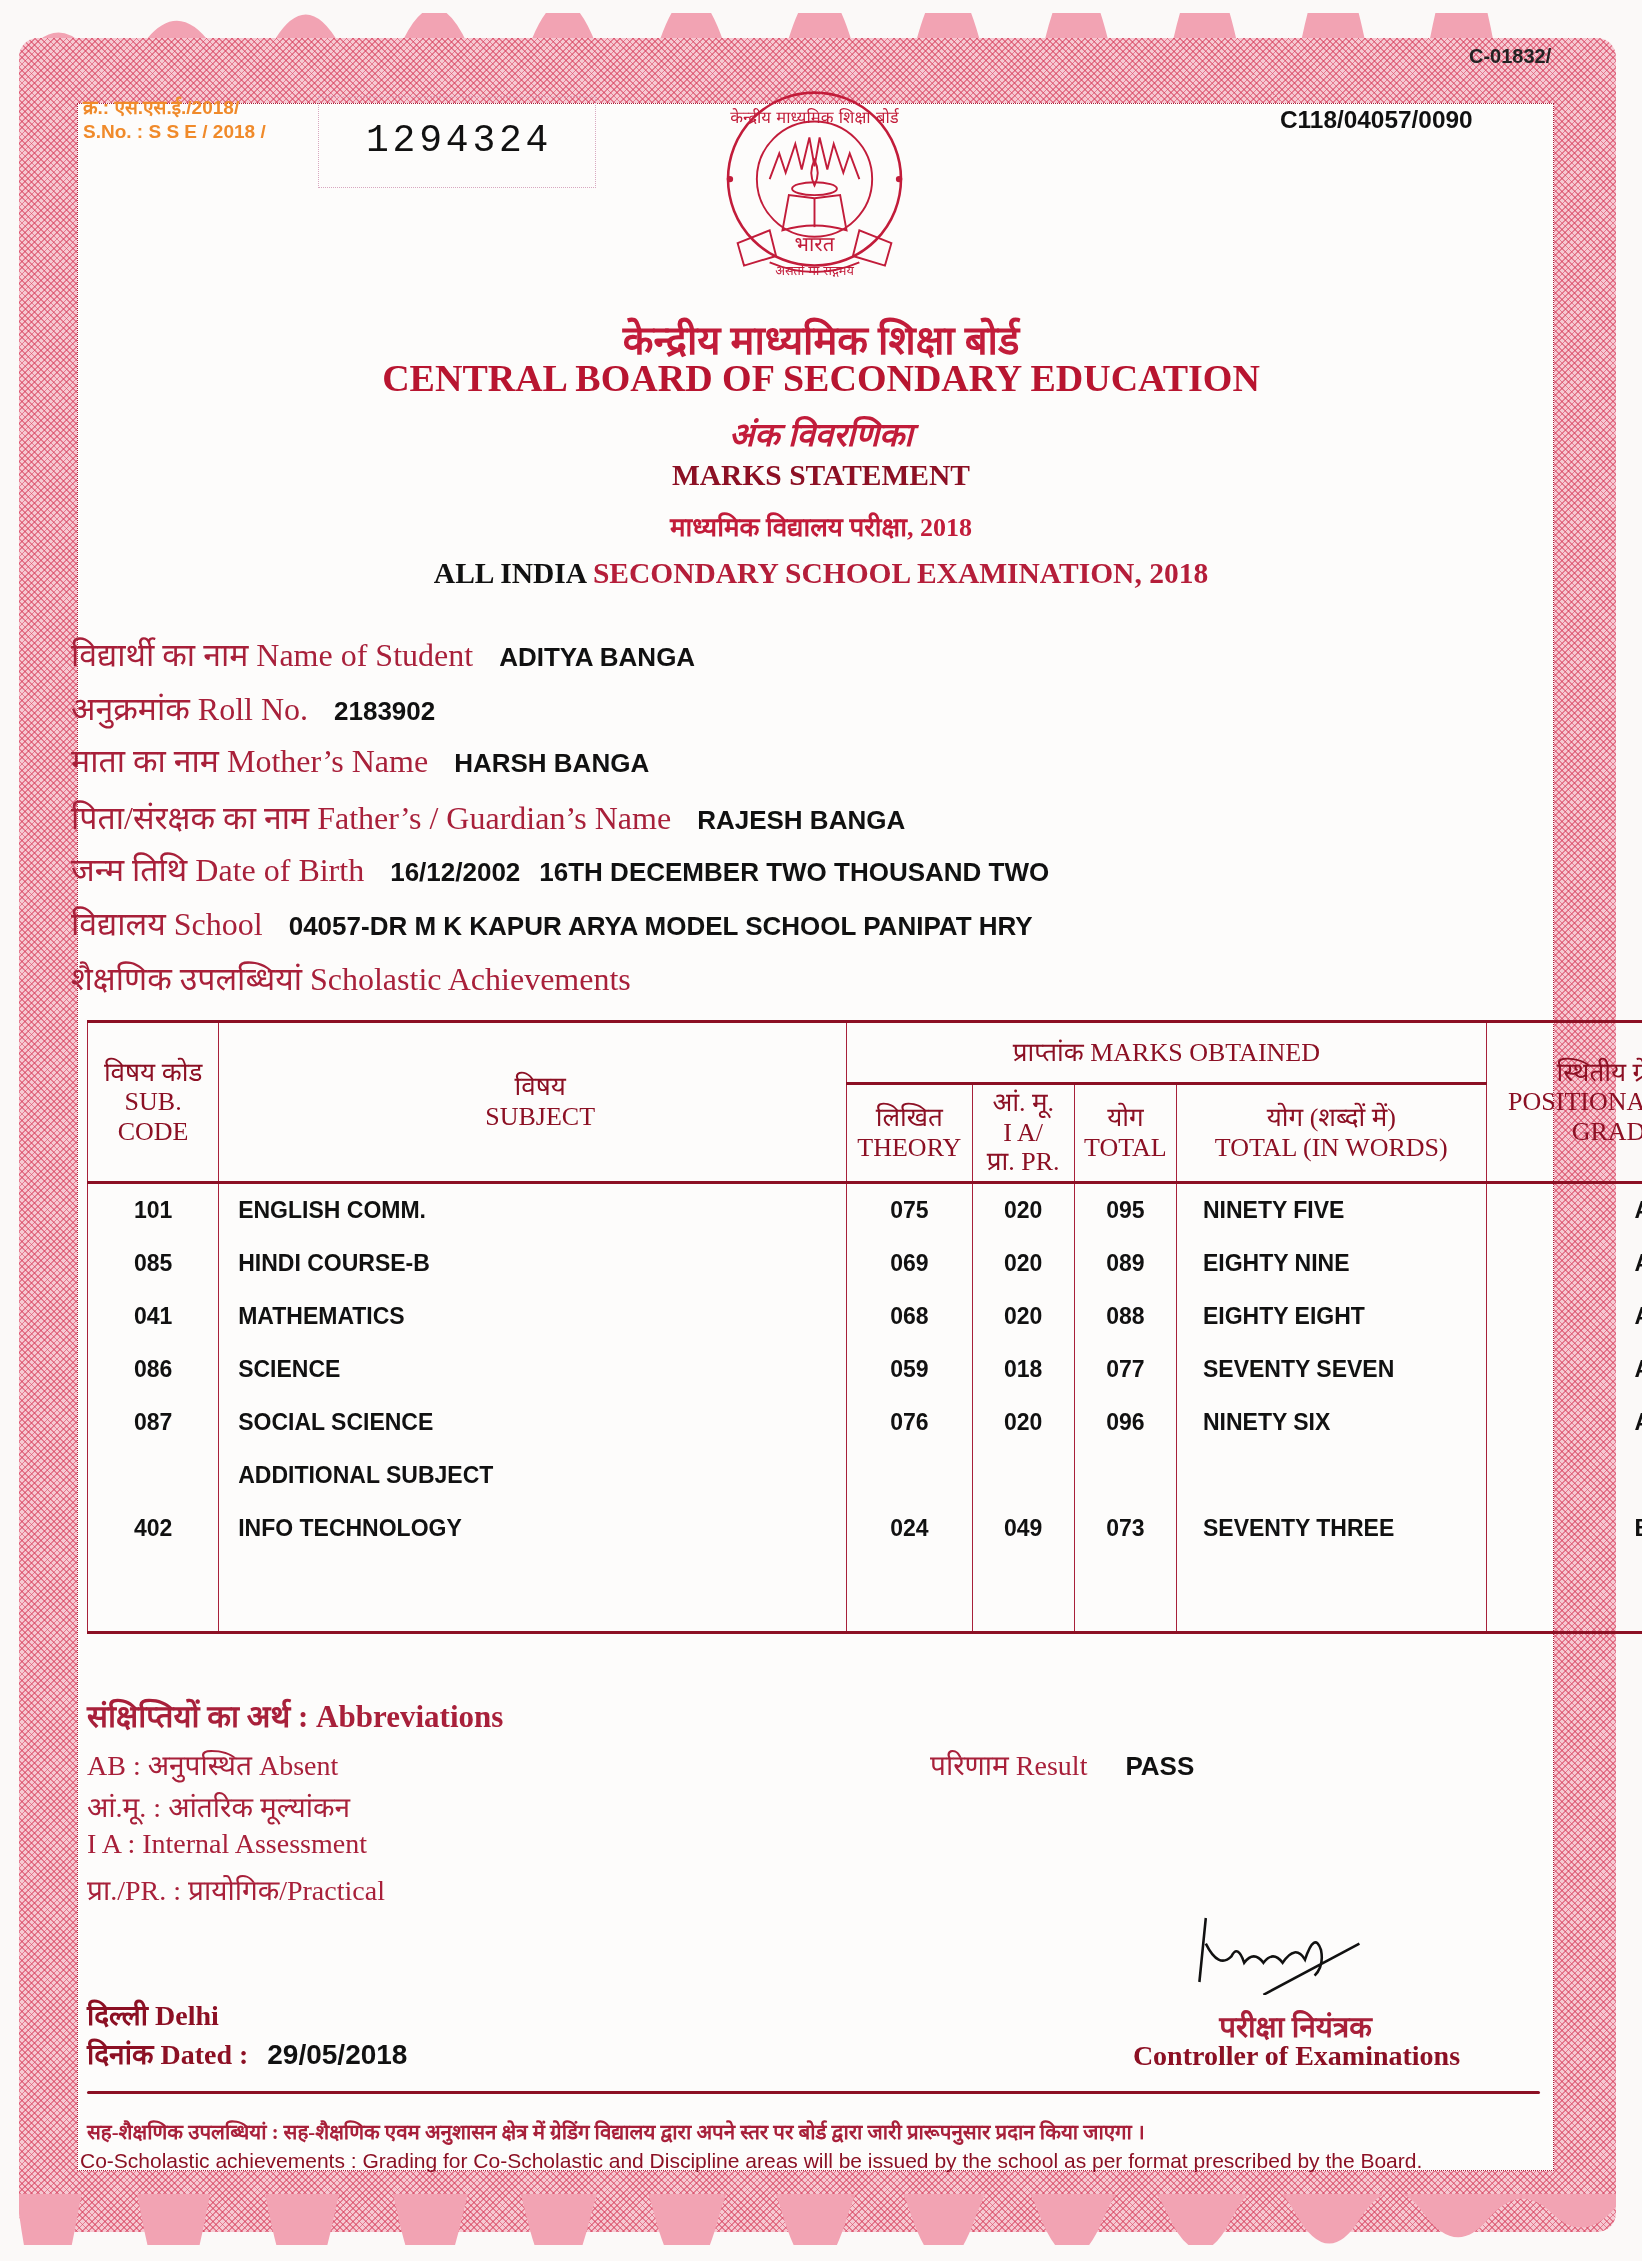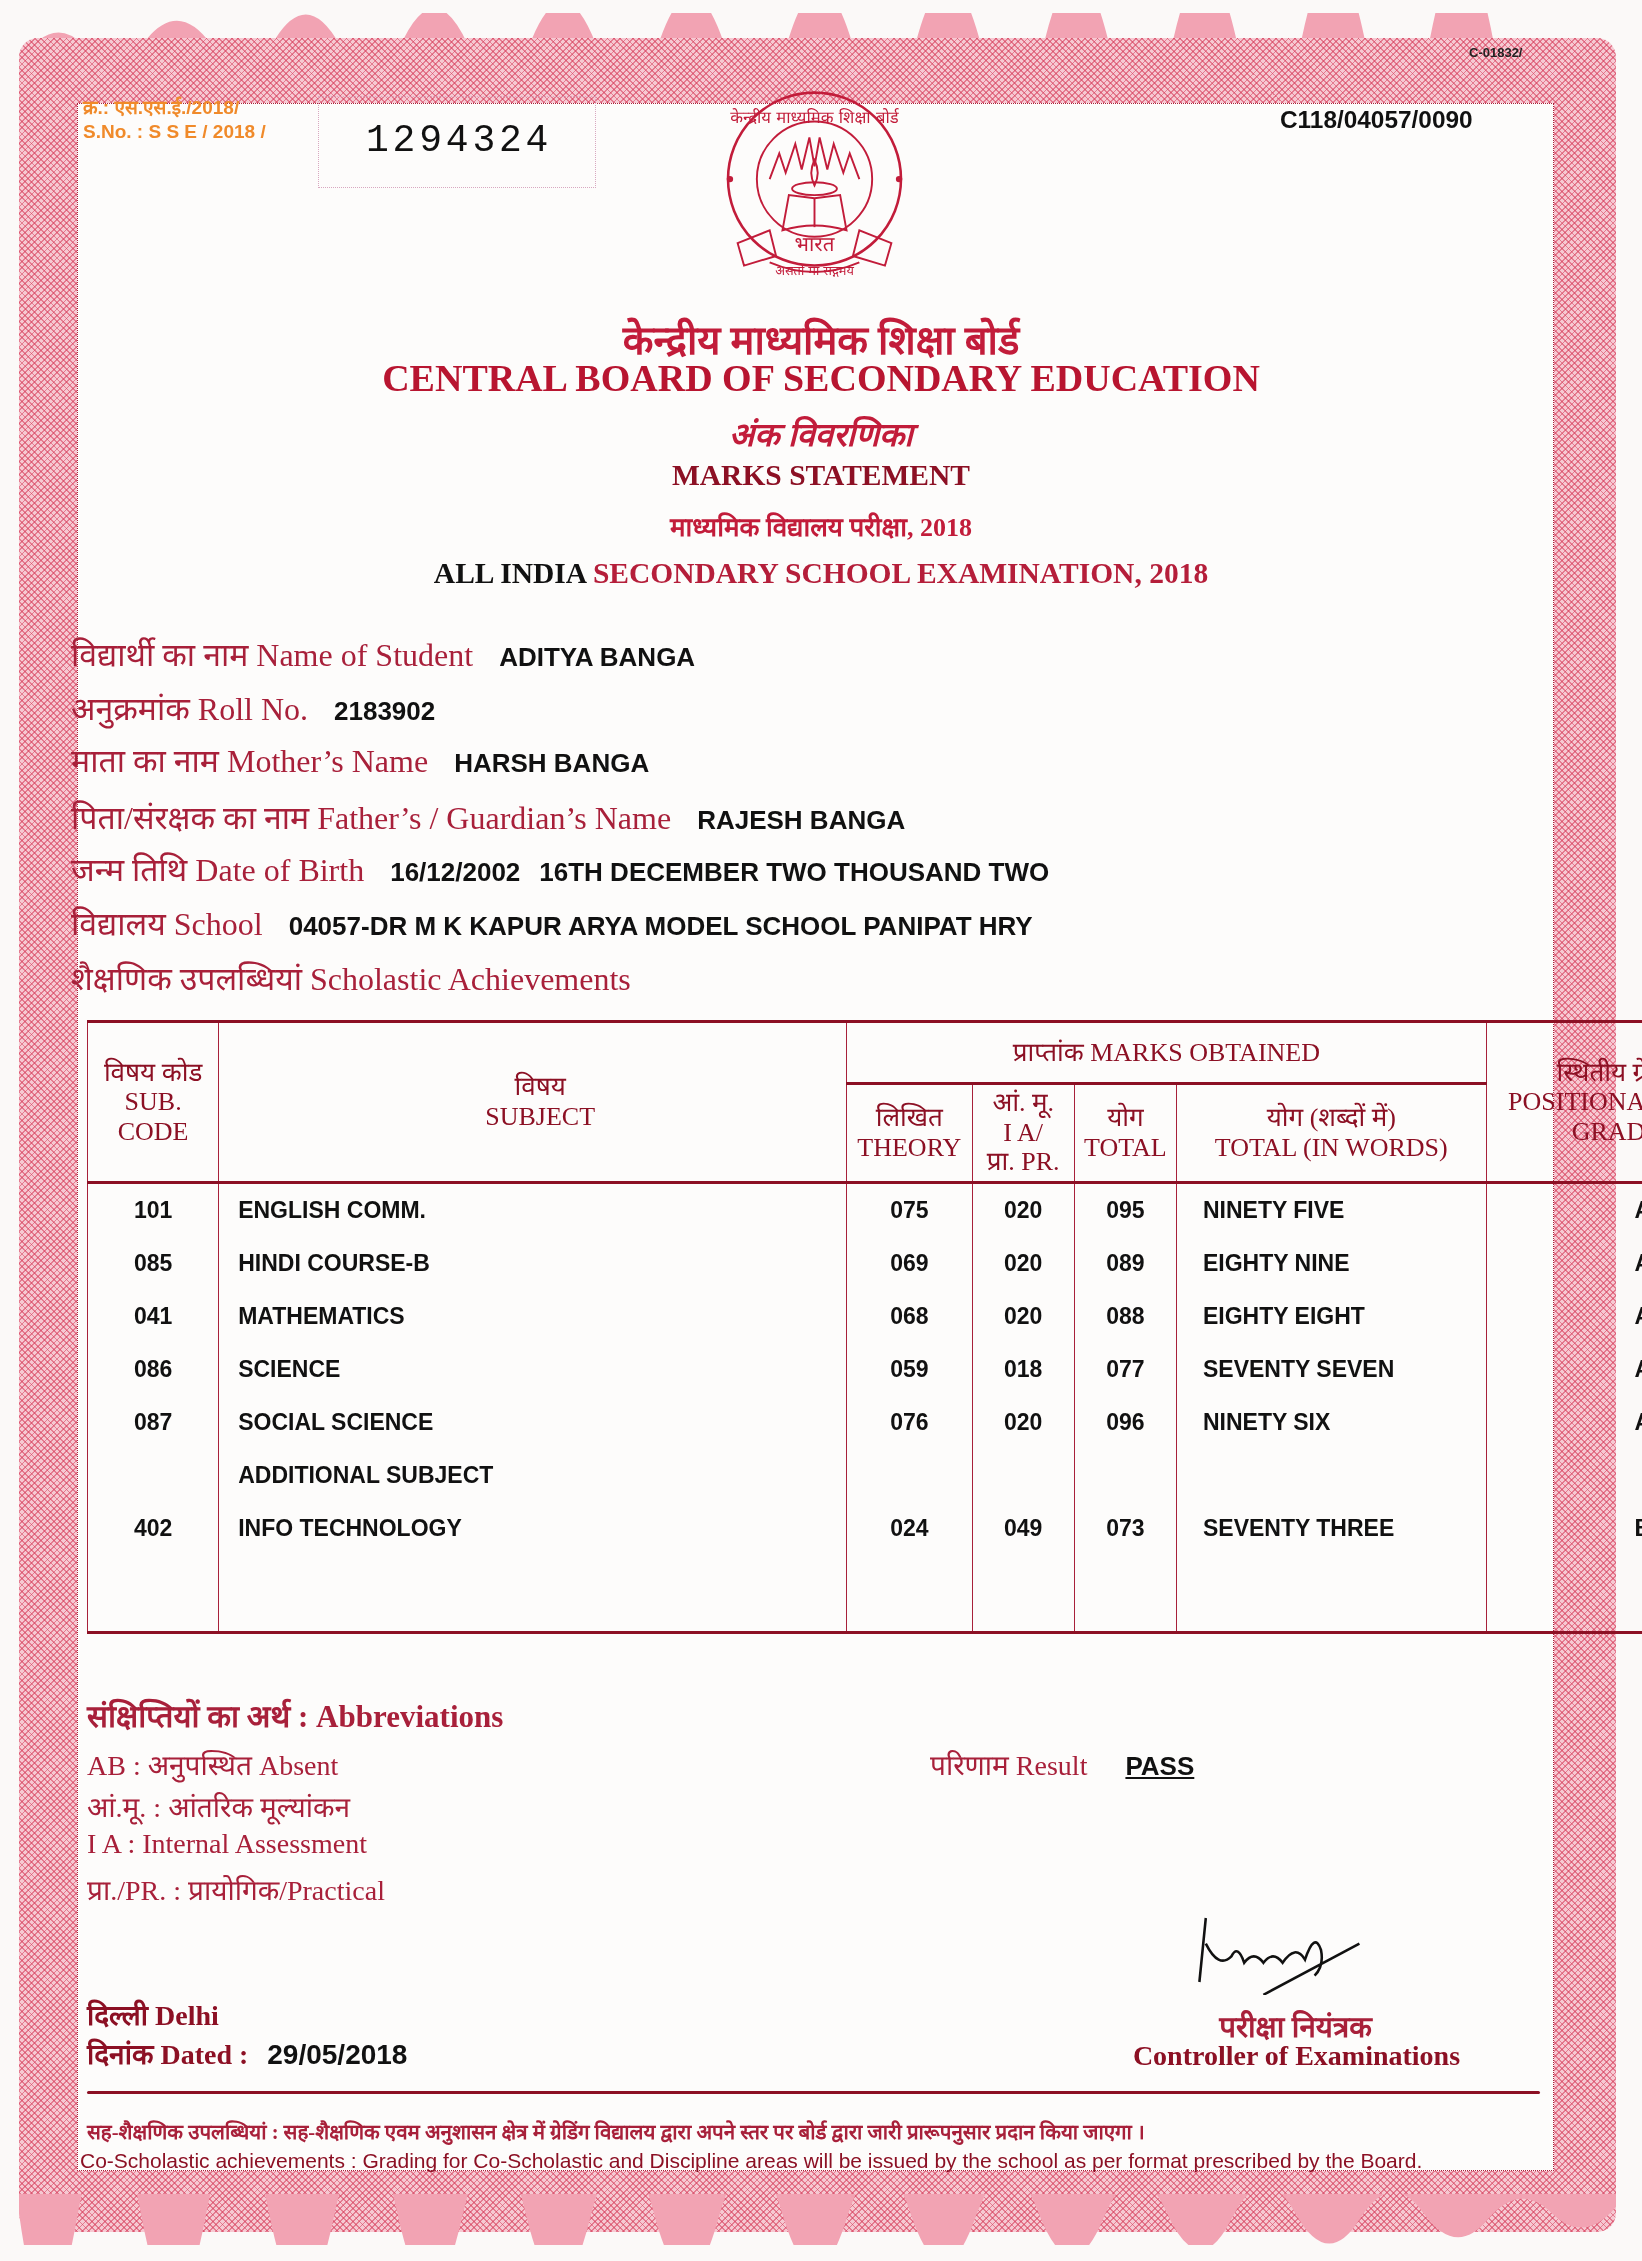--- a/index.html
+++ b/index.html
@@ -26,21 +26,21 @@
     border:1.9px dotted #a8203a;
   }
   .red { color:#b51e3a; }
   .dark-red { color:#8c1024; }
   .black { color:#111; }
   .abs { position:absolute; }
 
   .sno { left:83px; top:96px; font-family:"Liberation Sans", sans-serif; font-weight:bold; color:#f08a2a; font-size:19px; line-height:24.4px; }
   .serial-box { left:318px; top:96px; width:276px; height:90px; border:1.3px dotted #d8a8c0; }
   .serial-num { left:366px; top:119px; font-family:"Liberation Mono", monospace; font-size:38px; letter-spacing:3.8px; color:#111; }
-  .topcode { left:1469px; top:45px; font-family:"Liberation Sans", sans-serif; font-weight:bold; font-size:13px; color:#222; }
+  .topcode { left:1469px; top:45px; font-family:"Liberation Sans", sans-serif; font-weight:bold; font-size:20px; color:#222; }
   .refcode { left:1280px; top:106px; font-family:"Liberation Sans", sans-serif; font-weight:bold; font-size:24.4px; color:#111; }
 
   .logo { left:699px; top:83px; width:231px; height:205px; }
 
   .center { left:0; width:1642px; text-align:center; }
   .h-hi1 { top:311px; font-size:40px; color:#c21c3a; font-weight:bold; }
   .h-en1 { top:356px; font-size:38px; color:#b81530; font-weight:bold; }
   .h-hi2 { top:411px; font-size:33px; color:#c21c3a; font-weight:bold;font-style:italic; }
   .h-en2 { top:459px; font-size:29.5px; color:#8c1024; font-weight:bold; }
   .h-hi3 { top:508px; font-size:26px; color:#c21c3a; font-weight:bold; }
@@ -63,21 +63,21 @@
   }
   table.marks tbody tr:last-child td { border-bottom:3.2px solid #8c1024; height:115px; vertical-align:top; }
   .c-code { width:109px; text-align:center; }
   .c-subj { width:539px; text-align:left; padding-left:19px !important; }
   .c-num { text-align:center; }
   .c-words { text-align:left; padding-left:26px !important; }
   .c-grade { width:148px; text-align:right; }
 
   .abbr { position:absolute; left:87px; font-size:28px; color:#a8203a; }
   .result { position:absolute; left:930px; top:1745px; font-size:28px; color:#a8203a; }
-  .result .v { font-family:"Liberation Sans", sans-serif; font-weight:bold; color:#111; font-size:26px; margin-left:38px;text-decoration:underline; }
+  .result .v { font-family:"Liberation Sans", sans-serif; font-weight:bold; color:#111; font-size:26px; margin-left:38px; }
   .place { position:absolute; left:87px; font-size:28px; color:#8c1024; font-weight:bold; }
   .place .v { font-family:"Liberation Sans", sans-serif; color:#111; margin-left:19px; }
   .sig { position:absolute; left:1193px; top:1905px; width:192px; height:90px; }
   .ctrl-hi { position:absolute; left:1116px; top:2005px; width:359px; text-align:center; font-size:29.5px; color:#a8203a; font-weight:bold; }
   .ctrl-en { position:absolute; left:1091px; top:2040px; width:411px; text-align:center; font-size:28px; color:#8c1024; font-weight:bold; }
   .hr { position:absolute; left:87px; top:2091px; width:1453px; height:3.2px; background:#8c1024; border-radius:1.9px; }
   .foot-hi { position:absolute; left:87px; top:2117px; font-size:20.5px; color:#a8203a; font-weight:bold; white-space:nowrap; }
   .foot-en { position:absolute; left:80px; top:2149px; font-family:"Liberation Sans", sans-serif; font-size:21px; color:#8c1024; white-space:nowrap; }
 </style>
 </head>

